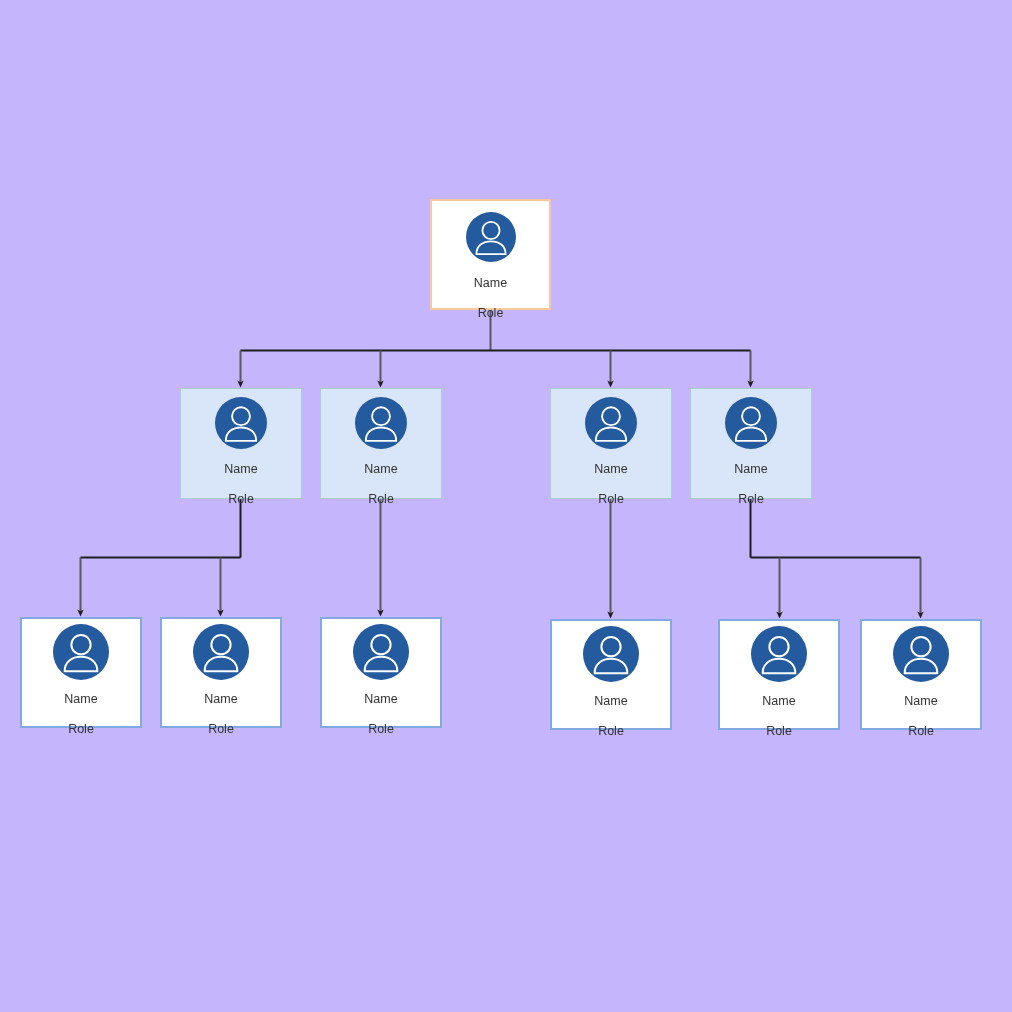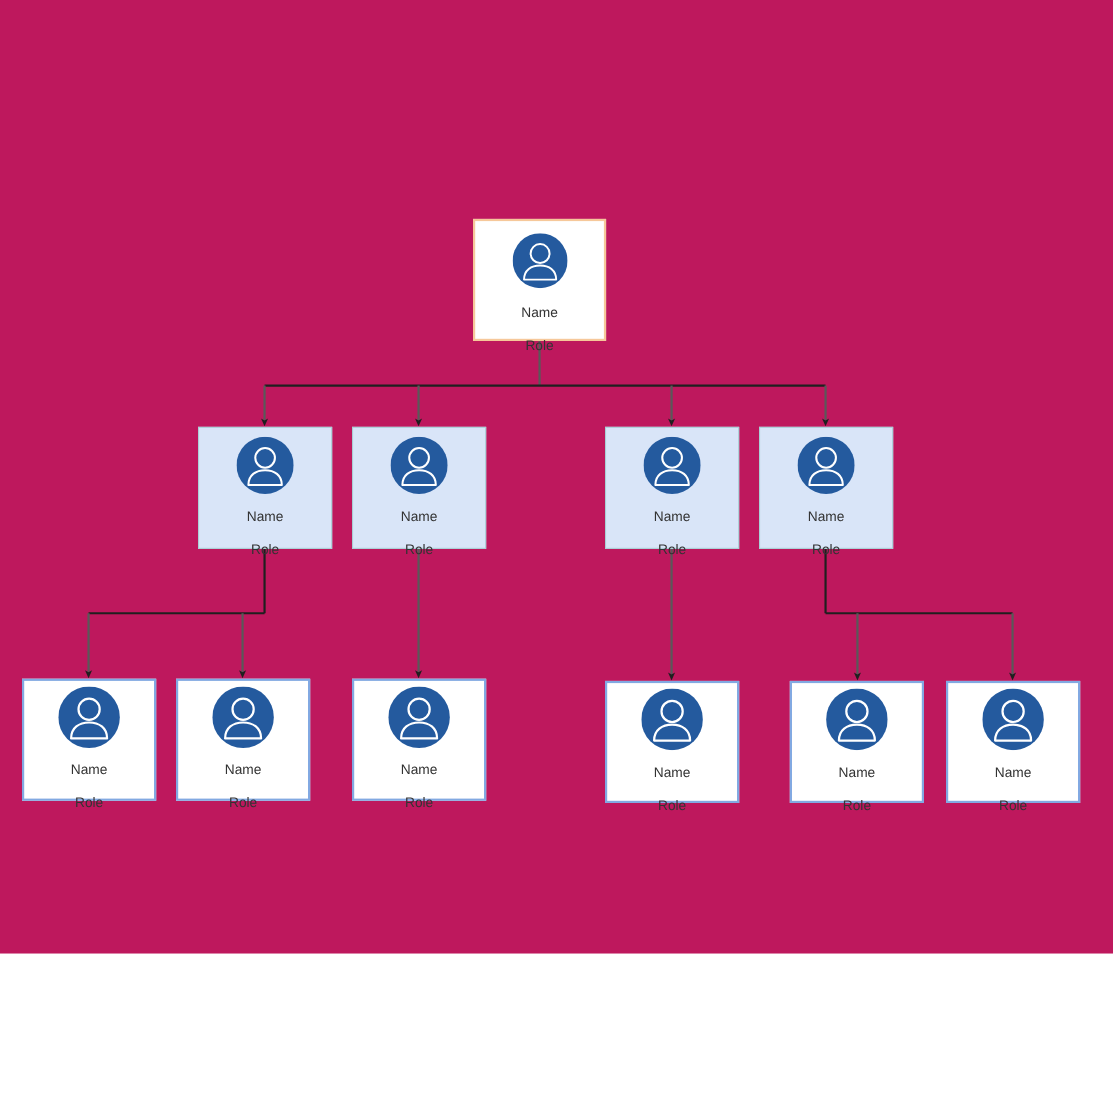--- a/index.html
+++ b/index.html
@@ -7,22 +7,22 @@
     margin: 0;
     padding: 0;
     background: #ffffff;
   }
   body {
     font-family: "Liberation Sans", sans-serif;
   }
   #canvas {
     position: relative;
     width: 1012px;
-    height: 867px;
-    background: #be185d;
+    height: 1012px;
+    background: #c4b5fd;
     overflow: hidden;
   }
   #edge-layer {
     position: absolute;
     left: 0;
     top: 0;
     width: 1012px;
     height: 1012px;
     pointer-events: none;
   }

